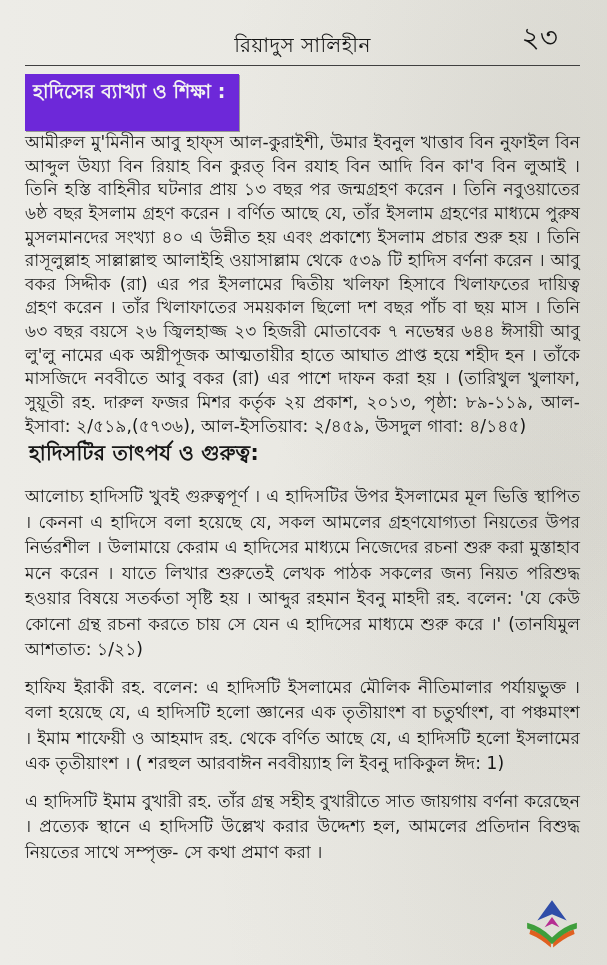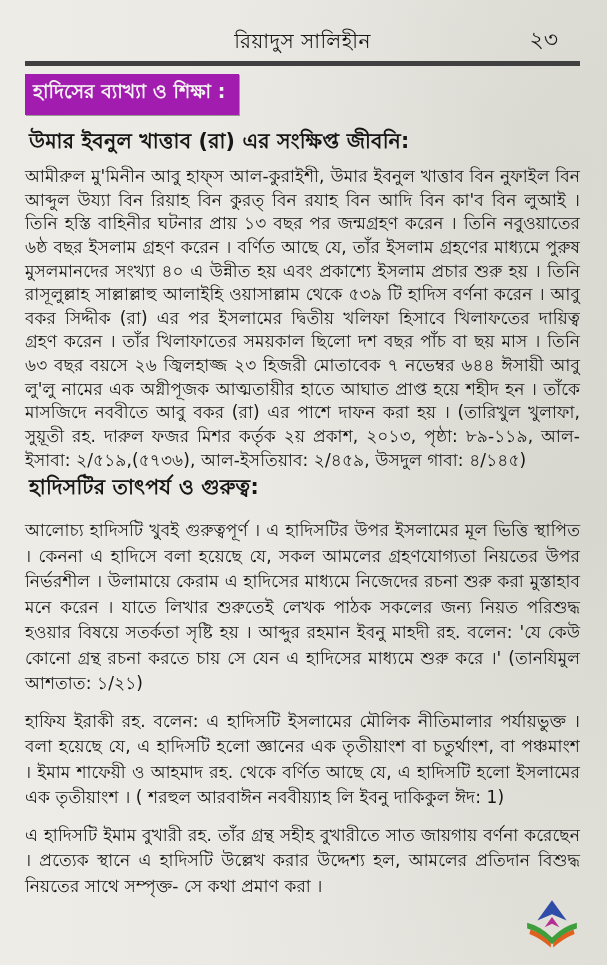--- a/index.html
+++ b/index.html
@@ -13,40 +13,40 @@
       radial-gradient(ellipse at 92% 55%, rgba(125,122,110,0.08), transparent 38%),
       radial-gradient(ellipse at 80% 85%, rgba(125,122,110,0.06), transparent 40%),
       linear-gradient(90deg, #edece7 0%, #e9e8e2 60%, #e2e1da 100%);
   }
   .page { position: absolute; inset: 0; }
 
   .header {
     position: relative;
     margin: 34px 27px 0 25px;
     height: 32px;
-    border-bottom: 5px solid #404040;
+    border-bottom: 1px solid #404040;
   }
   .book-title {
     position: absolute; left: 0; right: 0; bottom: 2px;
     text-align: center; font-size: 20px; letter-spacing: 0.5px;
   }
   .page-number {
     position: absolute; right: 22px; bottom: 2px;
-    font-size: 22px;
+    font-size: 28px;
   }
 
   .content { padding: 0 27px 0 25px; }
 
   .label-box {
     display: inline-block;
     margin-top: 8px;
-    background: #a21caf;
+    background: #6d28d9;
     color: #f4f4f2;
     font-size: 19px; font-weight: bold;
-    padding: 3px 14px 6px 8px;
+    padding: 3px 14px 22px 8px;
     box-shadow: 1px 1px 0 rgba(0,0,0,0.35);
   }
 
   .section-heading {
     font-size: 20.5px; font-weight: bold;
     margin: 11px 0 5px 4px;
     letter-spacing: 0.2px;
   }
   .section-heading.second { margin-top: 0; }
 
@@ -70,21 +70,20 @@
 
   <div class="header">
     <div class="book-title">রিয়াদুস সালিহীন</div>
     <div class="page-number">২৩</div>
   </div>
 
   <div class="content">
 
     <div class="label-box">হাদিসের ব্যাখ্যা ও শিক্ষা :</div>
 
-    <div class="section-heading">উমার ইবনুল খাত্তাব (রা) এর সংক্ষিপ্ত জীবনি:</div>
 
     <div class="body-para">আমীরুল মু'মিনীন আবু হাফ্‌স আল-কুরাইশী,  উমার ইবনুল খাত্তাব বিন নুফাইল বিন আব্দুল উয্যা বিন রিয়াহ বিন কুরত্ বিন রযাহ বিন আদি বিন কা'ব বিন লুআই । তিনি হস্তি বাহিনীর ঘটনার প্রায় ১৩ বছর পর জন্মগ্রহণ করেন । তিনি নবুওয়াতের ৬ষ্ঠ বছর ইসলাম গ্রহণ করেন ।  বর্ণিত আছে যে, তাঁর ইসলাম গ্রহণের মাধ্যমে পুরুষ মুসলমানদের সংখ্যা ৪০ এ উন্নীত হয় এবং প্রকাশ্যে ইসলাম প্রচার শুরু হয় । তিনি রাসূলুল্লাহ সাল্লাল্লাহু আলাইহি ওয়াসাল্লাম থেকে ৫৩৯ টি হাদিস বর্ণনা করেন ।  আবু বকর সিদ্দীক (রা) এর পর ইসলামের দ্বিতীয় খলিফা হিসাবে খিলাফতের দায়িত্ব গ্রহণ করেন । তাঁর খিলাফাতের সময়কাল ছিলো দশ বছর পাঁচ বা ছয় মাস । তিনি ৬৩ বছর বয়সে ২৬ জ্বিলহাজ্জ ২৩ হিজরী মোতাবেক ৭ নভেম্বর ৬৪৪ ঈসায়ী আবু লু'লু নামের এক অগ্নীপূজক আত্মতায়ীর হাতে আঘাত প্রাপ্ত হয়ে শহীদ হন । তাঁকে মাসজিদে নববীতে আবু বকর (রা) এর পাশে দাফন করা হয় ।  (তারিখুল খুলাফা, সুয়ূতী রহ. দারুল ফজর মিশর কর্তৃক ২য় প্রকাশ, ২০১৩, পৃষ্ঠা: ৮৯-১১৯, আল-ইসাবা: ২/৫১৯,(৫৭৩৬), আল-ইসতিয়াব: ২/৪৫৯, উসদুল গাবা: ৪/১৪৫)</div>
 
     <div class="section-heading second">হাদিসটির তাৎপর্য ও গুরুত্ব:</div>
 
     <div class="body-para spaced">আলোচ্য হাদিসটি খুবই গুরুত্বপূর্ণ । এ হাদিসটির উপর ইসলামের মূল ভিত্তি স্থাপিত । কেননা এ হাদিসে বলা হয়েছে যে, সকল আমলের গ্রহণযোগ্যতা নিয়তের উপর নির্ভরশীল । উলামায়ে কেরাম এ হাদিসের মাধ্যমে নিজেদের রচনা শুরু করা মুস্তাহাব মনে করেন । যাতে লিখার শুরুতেই লেখক পাঠক সকলের জন্য নিয়ত পরিশুদ্ধ হওয়ার বিষয়ে সতর্কতা সৃষ্টি হয় । আব্দুর রহমান ইবনু মাহদী রহ. বলেন: 'যে কেউ কোনো গ্রন্থ রচনা করতে চায় সে যেন এ হাদিসের মাধ্যমে শুরু করে ।' (তানযিমুল আশতাত: ১/২১)</div>
 
     <div class="body-para spaced">হাফিয ইরাকী রহ. বলেন: এ হাদিসটি ইসলামের মৌলিক নীতিমালার পর্যায়ভুক্ত । বলা হয়েছে যে, এ হাদিসটি হলো জ্ঞানের এক তৃতীয়াংশ বা চতুর্থাংশ, বা পঞ্চমাংশ । ইমাম শাফেয়ী ও আহমাদ রহ. থেকে বর্ণিত আছে যে, এ হাদিসটি হলো ইসলামের এক তৃতীয়াংশ । ( শরহুল আরবাঈন নববীয়্যাহ লি ইবনু দাকিকুল ঈদ: 1)</div>
 
     <div class="body-para spaced">এ হাদিসটি ইমাম বুখারী রহ. তাঁর গ্রন্থ সহীহ বুখারীতে সাত জায়গায় বর্ণনা করেছেন । প্রত্যেক স্থানে এ হাদিসটি উল্লেখ করার  উদ্দেশ্য হল, আমলের প্রতিদান বিশুদ্ধ নিয়তের সাথে সম্পৃক্ত- সে কথা প্রমাণ করা ।</div>

